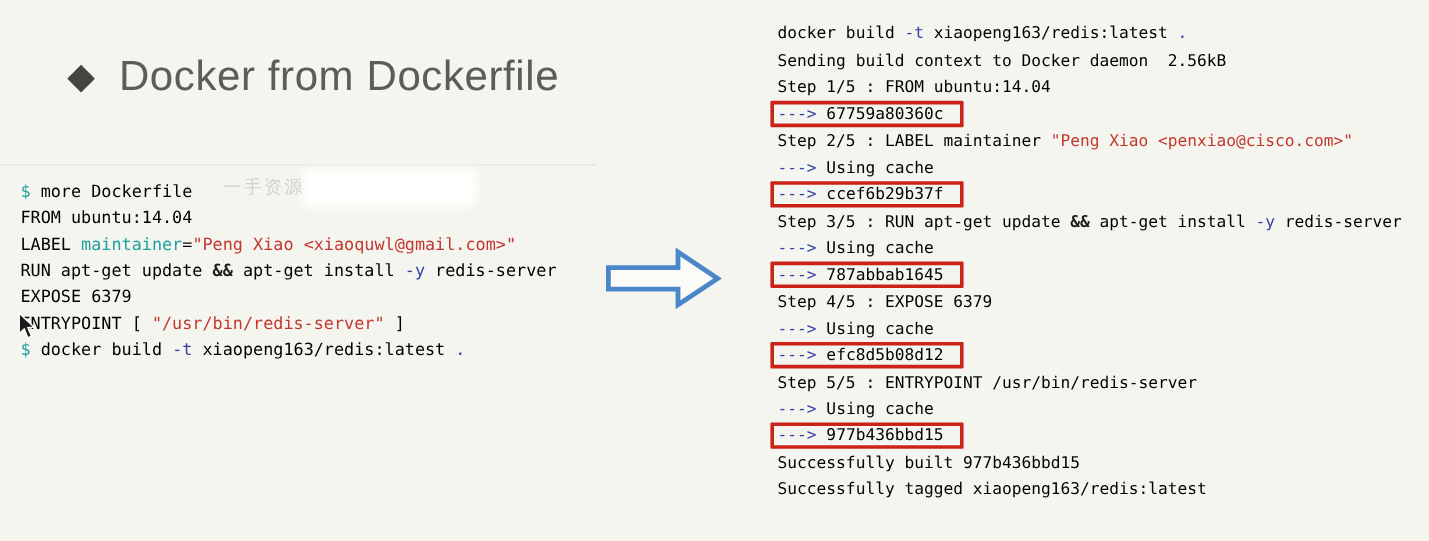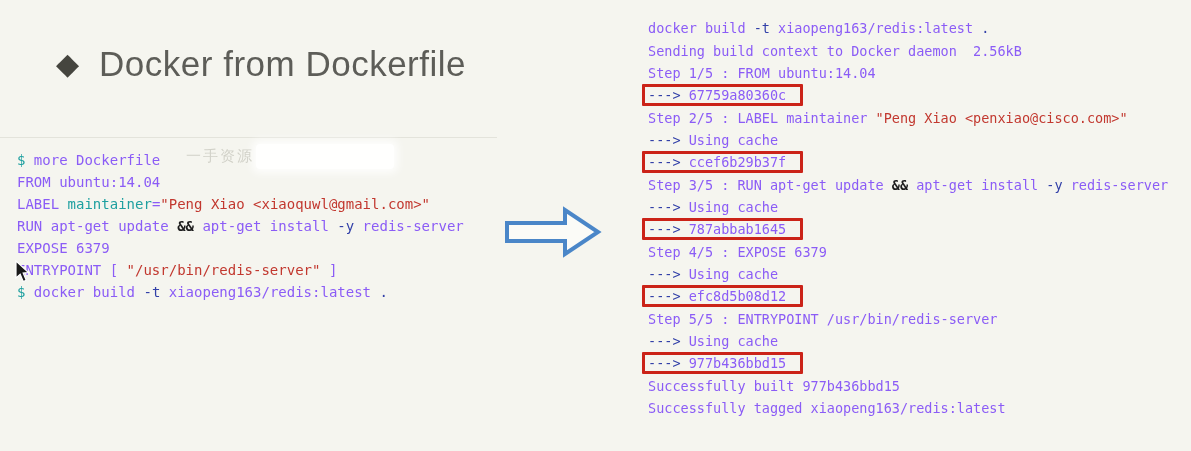--- a/index.html
+++ b/index.html
@@ -37,21 +37,21 @@
   .terminal {
     position:absolute;
     font-family:"DejaVu Sans Mono", monospace;
     color:#2d2d2d;
     white-space:pre;
   }
   #left-terminal  { left:17px;  top:149px; font-size:14px; }
   #left-terminal .tl  { height:22px; display:flex; align-items:center; }
   #right-terminal { left:648px; top:17px;  font-size:13.5px; }
   #right-terminal .tl { height:22.35px; display:flex; align-items:center; }
-  .seg-d    { color:#8b5cf6; }
+  .seg-d    { color:#000000; }
   .seg-teal { color:#1fa0a0; }
   .seg-red  { color:#c2382f; }
   .seg-blue { color:#3240a8; }
   .seg-bold { color:#1d1d1d; font-weight:bold; }
   .hash-box {
     display:flex; align-items:center;
     border:3px solid #cb2318;
     height:22px; box-sizing:border-box;
     padding:0 14px 0 3px; margin-left:-6px;
     border-radius:1px;

